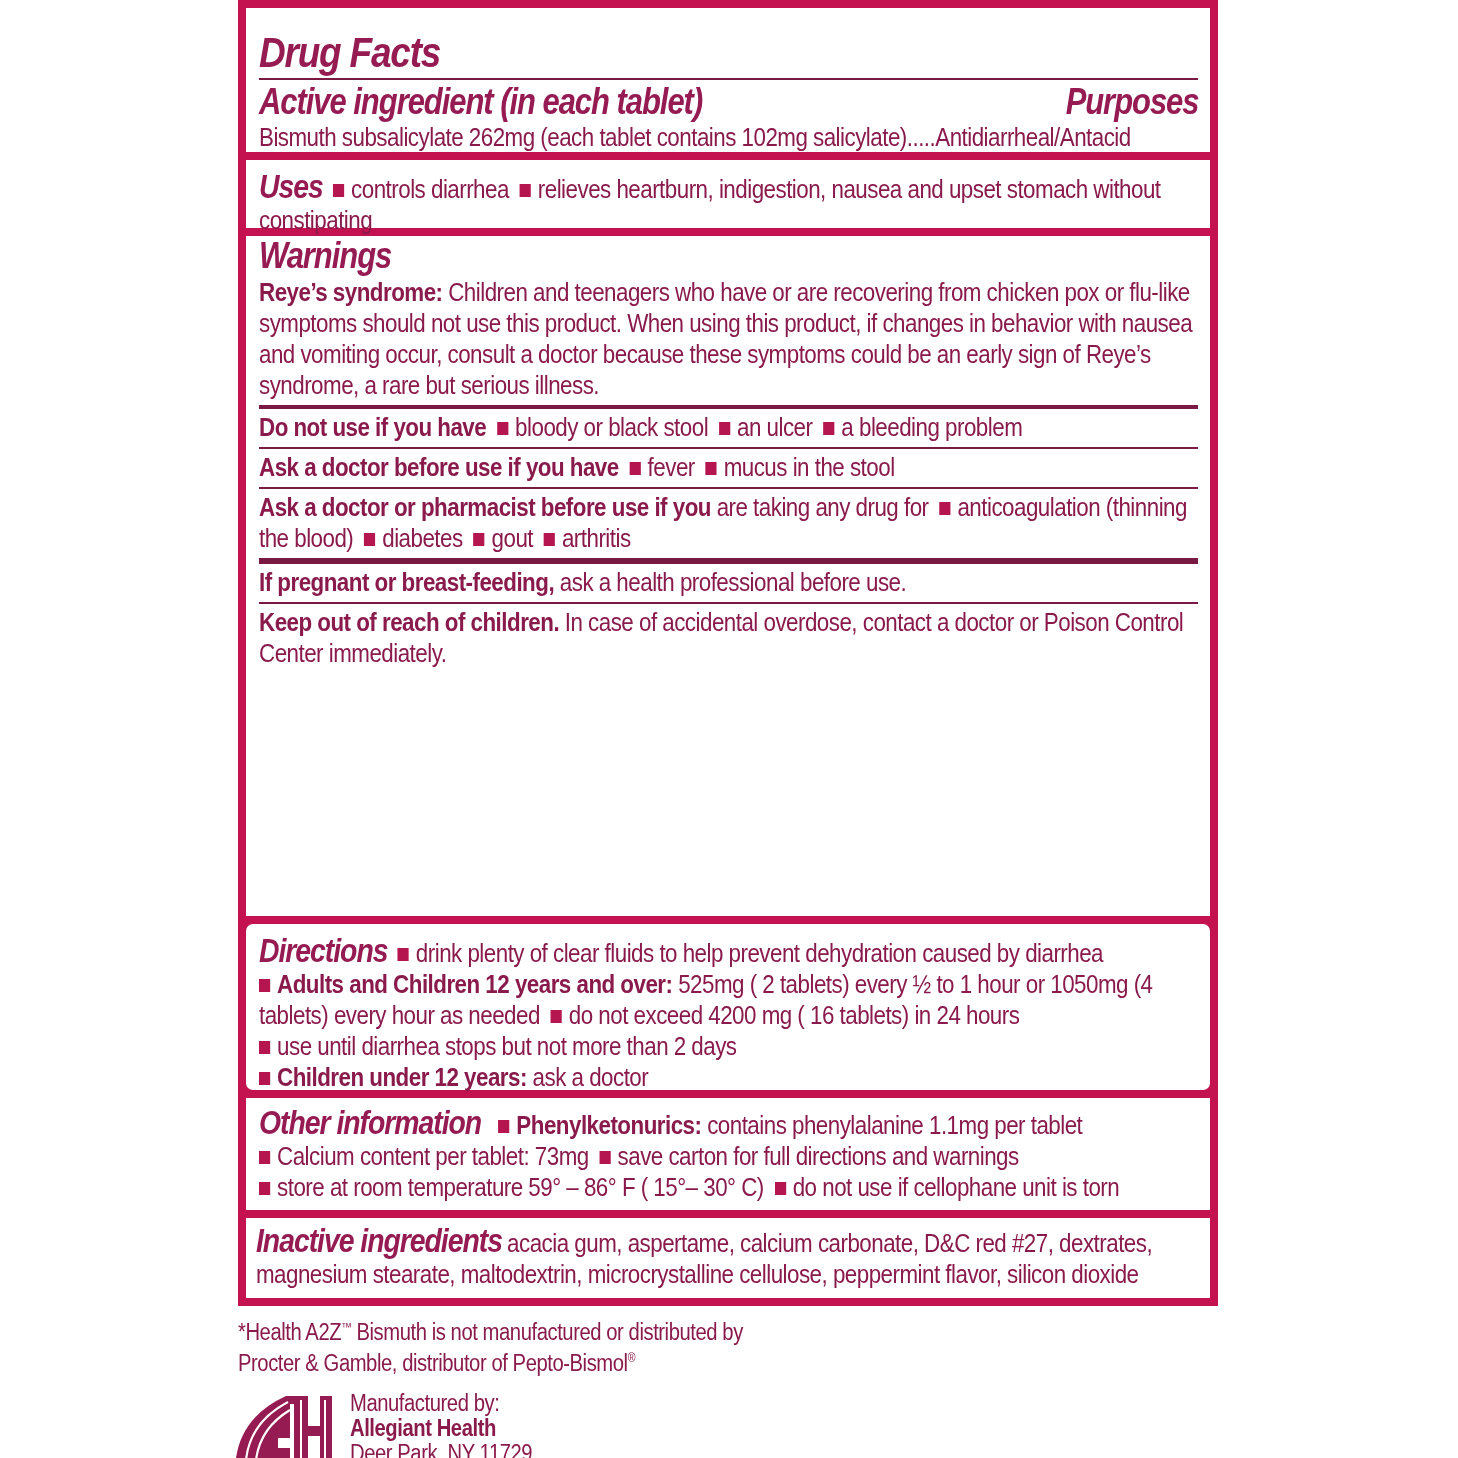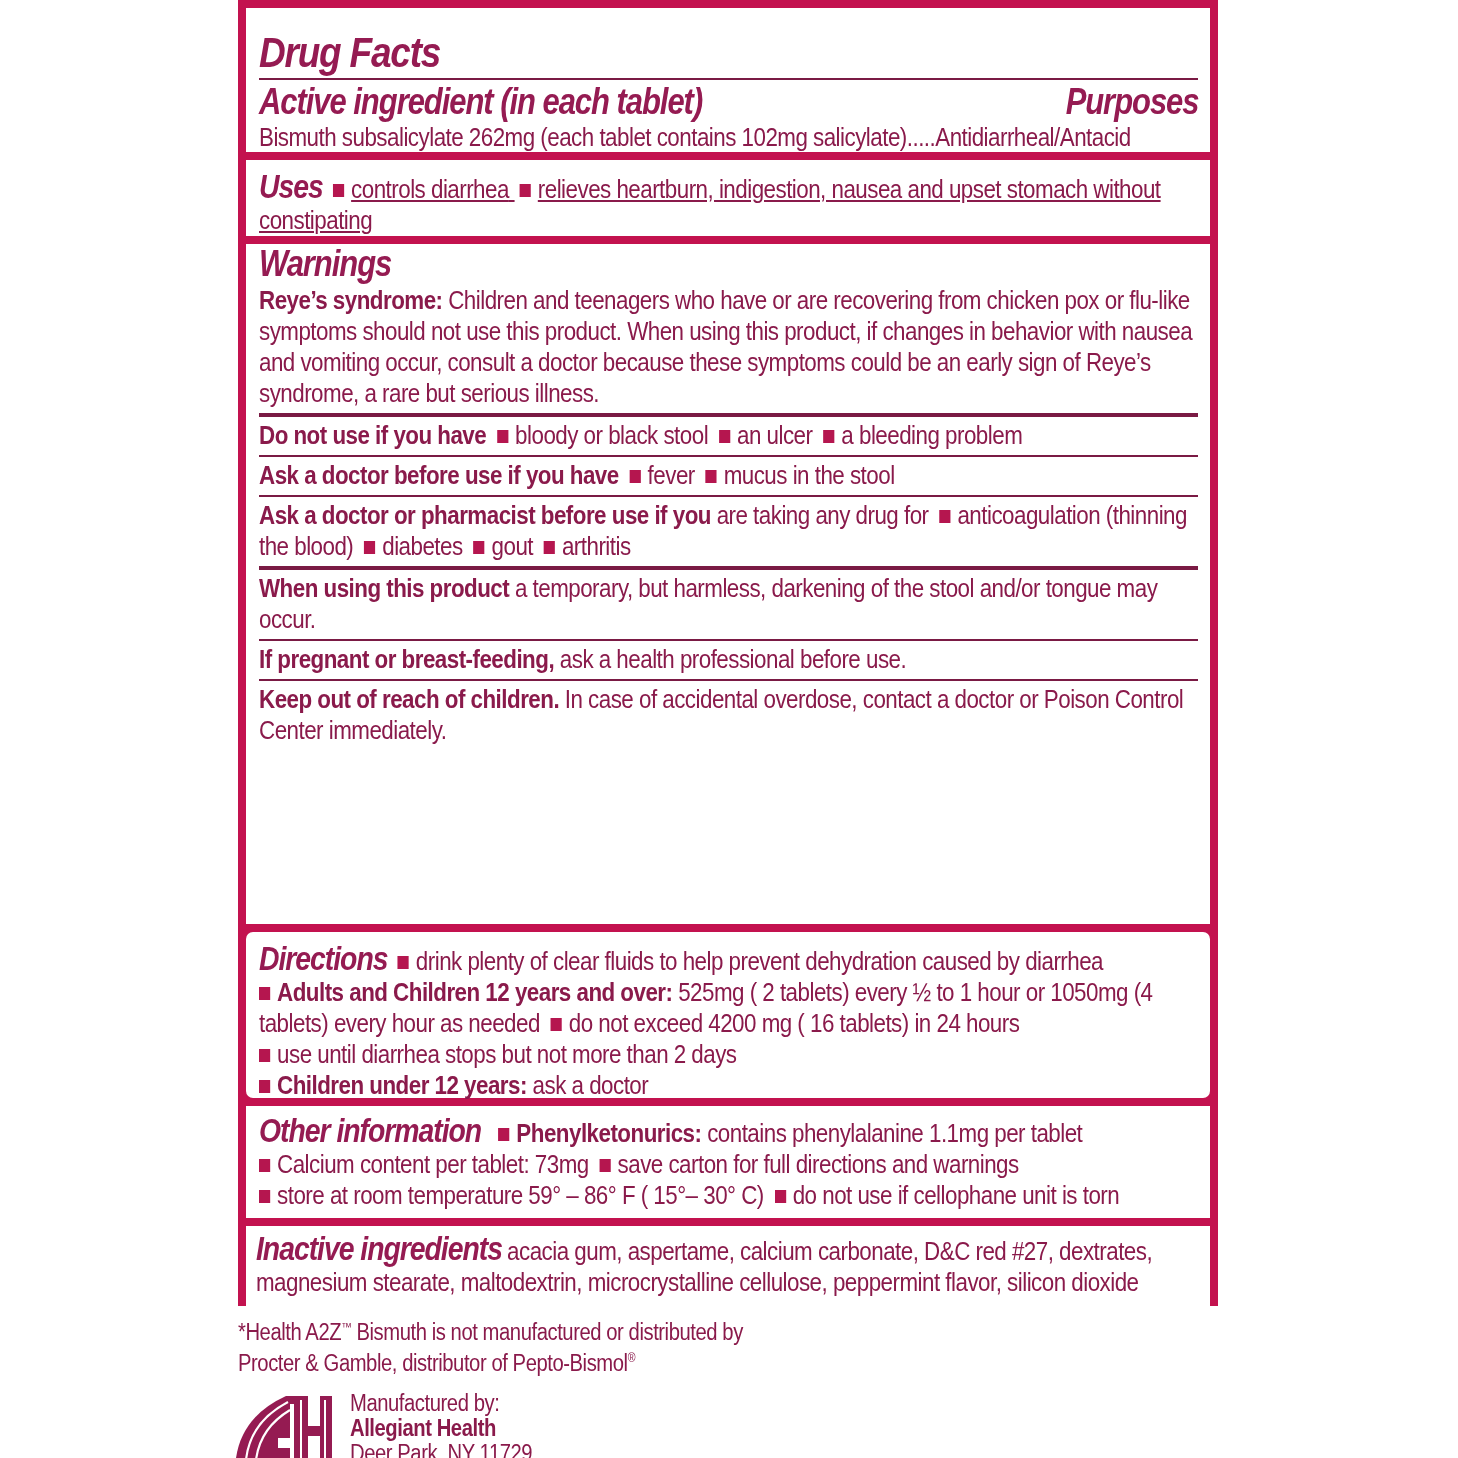--- a/index.html
+++ b/index.html
@@ -92,21 +92,21 @@
       justify-content: space-between;
       align-items: center;
       height: 40px;
       margin-top: 2px;
     }
     #sec-title .purposes-wrap { text-align: right; }
     #sec-title .purposes-wrap .head-lg { transform-origin: right center; }
     #sec-title .ai-body { margin-top: 0; line-height: 30px; }
 
     
-    #sec-uses { height: 76px; padding-top: 10px; text-decoration: underline; }
+    #sec-uses { height: 68px; padding-top: 10px; }
 
     
     #sec-warn { height: 680px; padding-top: 2px; }
     .warn-block { padding: 3px 0 4px 0; }
 
     
     #sec-dir { height: 166px; padding-top: 10px; border-radius: 7px; }
 
     
     #sec-other { height: 112px; padding-top: 8px; margin-top: 6px; }
@@ -192,23 +192,20 @@
     </div>
     <div class="rule-thin"></div>
 
     <div class="warn-block">
       <div class="body-txt"><span class="b">Ask a doctor or pharmacist before use if you</span> <span>are taking any drug for</span> <span class="sq"></span><span>anticoagulation (thinning the blood)</span> <span class="sq"></span><span>diabetes</span> <span class="sq"></span><span>gout</span> <span class="sq"></span><span>arthritis</span></div>
     </div>
     <div class="rule-thin"></div>
 
     <div class="rule-thin"></div>
 
-    <div class="warn-block">
-      <div class="body-txt"><span class="b">When using this product</span> <span>a temporary, but harmless, darkening of the stool and/or tongue may occur.</span></div>
-    </div>
     <div class="rule-thin"></div>
 
     <div class="warn-block">
       <div class="body-txt"><span class="b">If pregnant or breast-feeding,</span> <span>ask a health professional before use.</span></div>
     </div>
     <div class="rule-thin"></div>
 
     <div class="warn-block">
       <div class="body-txt"><span class="b">Keep out of reach of children.</span> <span>In case of accidental overdose, contact a doctor or Poison Control Center immediately.</span></div>
     </div>

